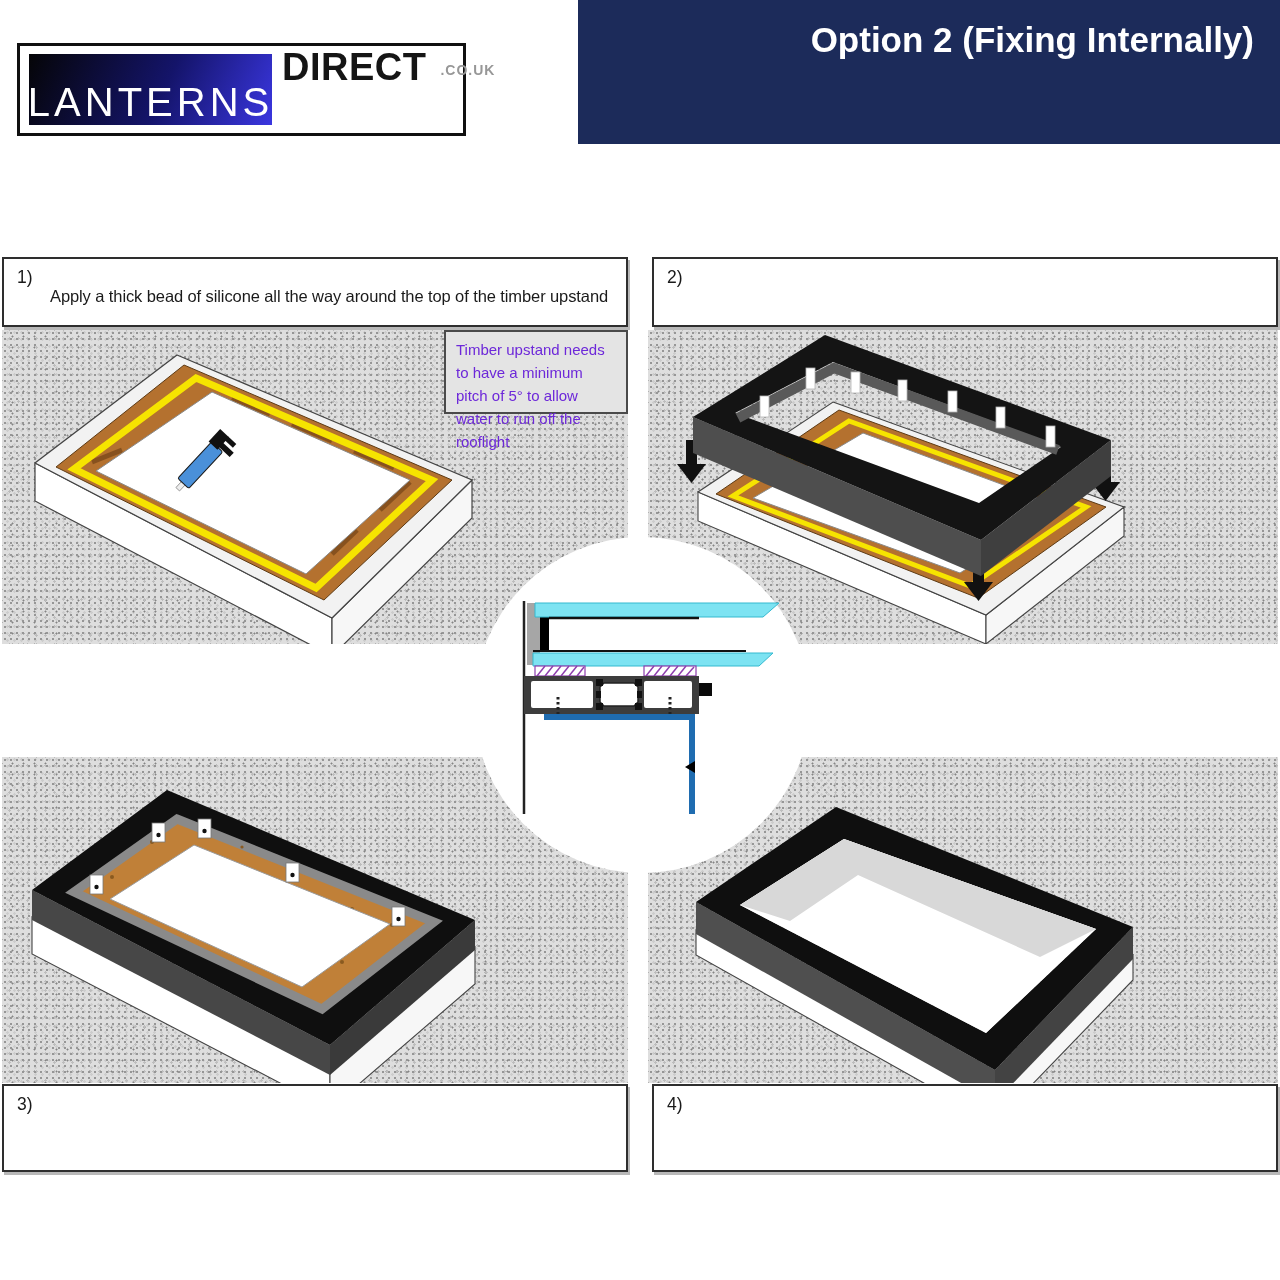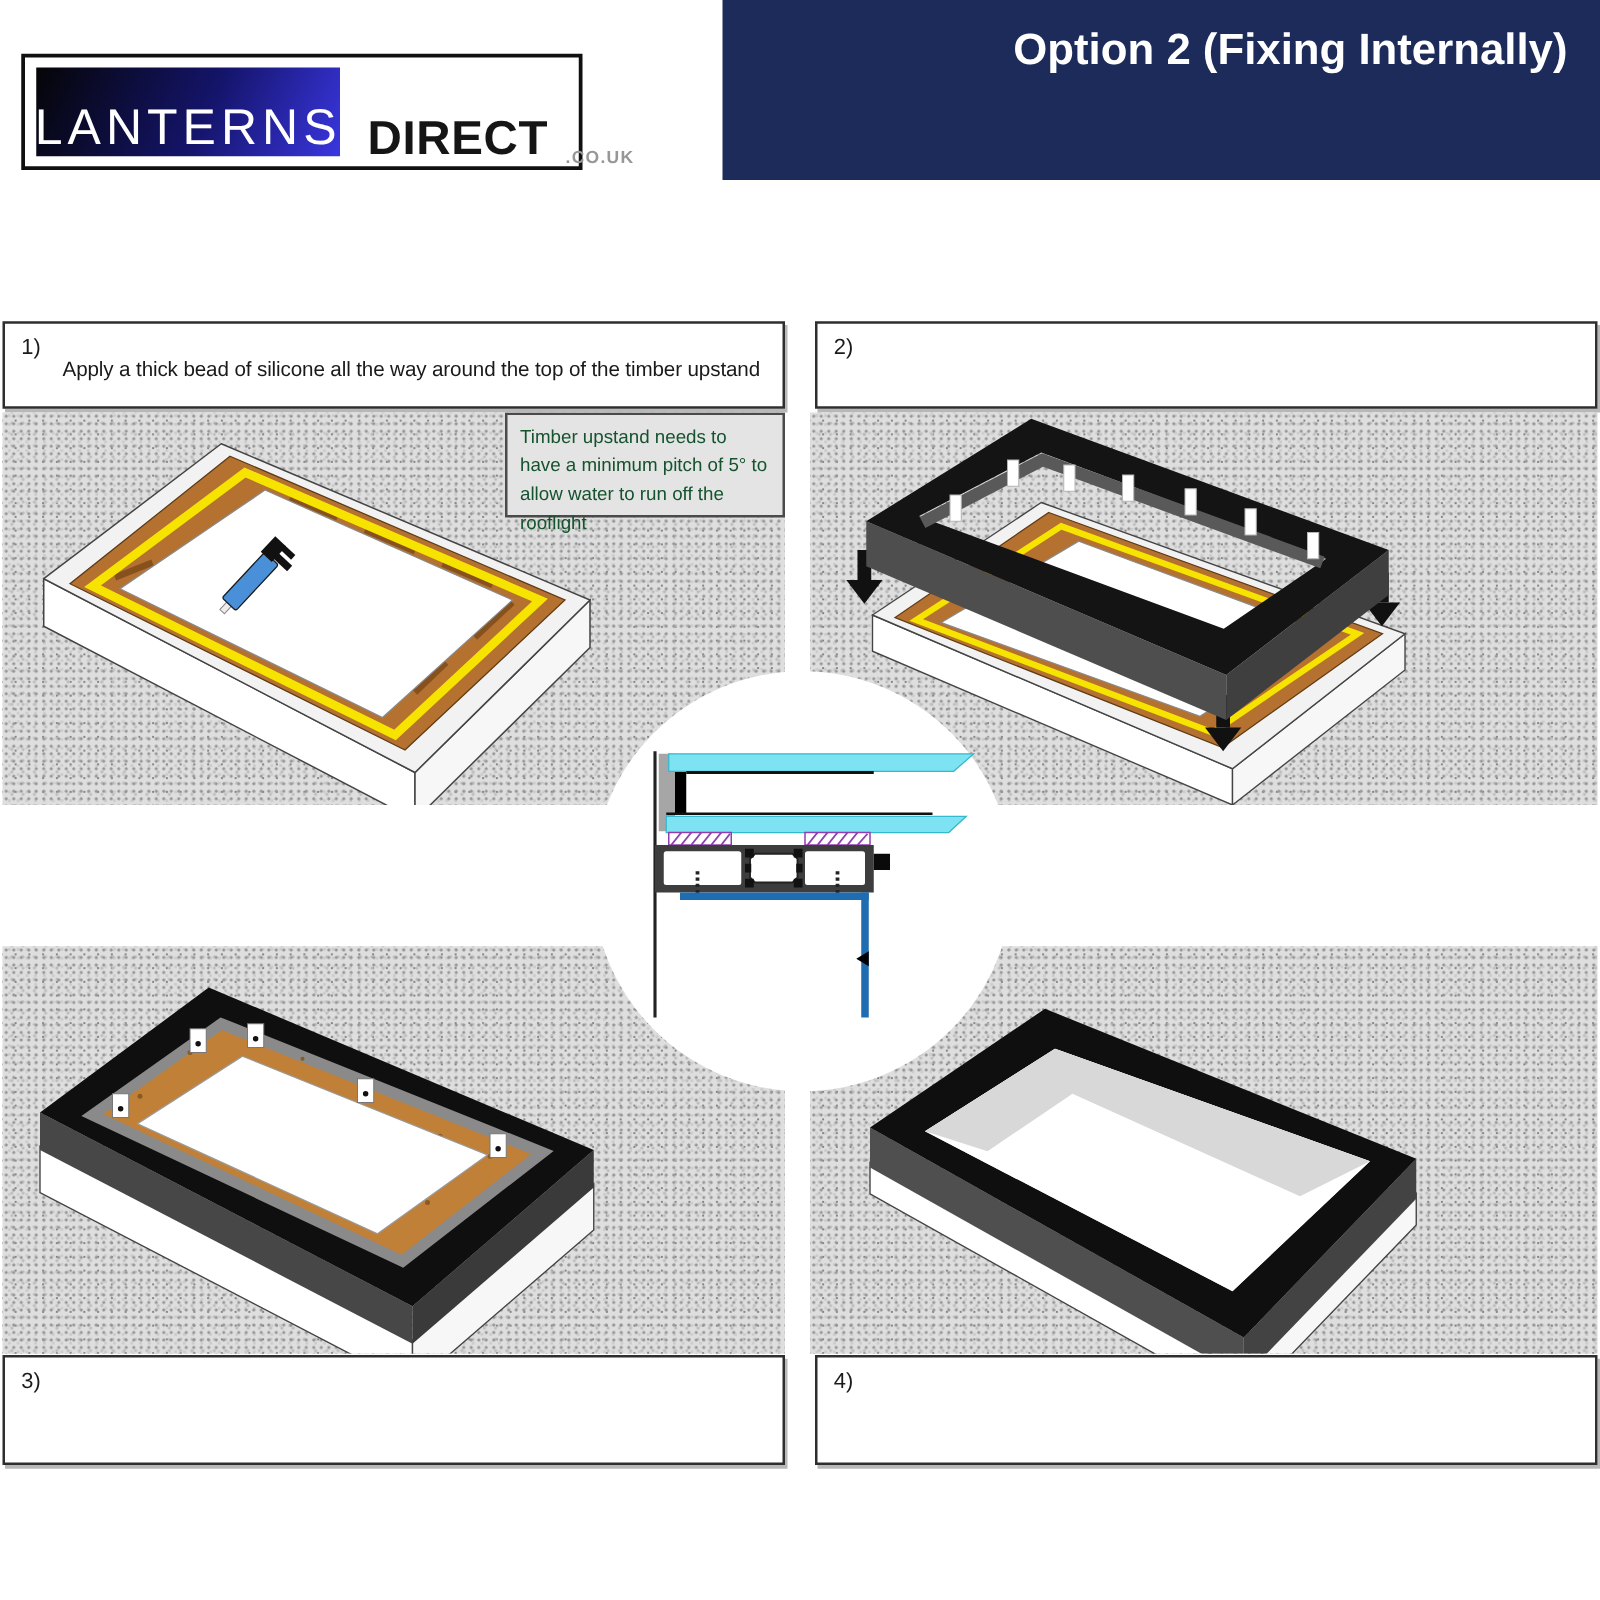--- a/index.html
+++ b/index.html
@@ -7,21 +7,21 @@
     width:1280px;height:1280px;position:relative;background:#ffffff;
     font-family:"Liberation Sans", sans-serif;color:#1a1a1a;overflow:hidden;
   }
   
   .logo-box{position:absolute;left:17px;top:43px;width:449px;height:93px;
     border:3px solid #101010;background:#fff;box-sizing:border-box;}
   .logo-grad{position:absolute;left:9px;top:8px;width:243px;height:71px;
     background:linear-gradient(115deg,#050507 0%,#14146a 55%,#3a36e0 100%);
     display:flex;align-items:flex-end;justify-content:center;}
   .logo-lanterns{color:#fff;font-size:40px;font-weight:300;letter-spacing:4px;}
-  .logo-right{position:absolute;left:274px;top:0;height:100%;display:flex;align-items:flex-end;}
+  .logo-right{position:absolute;left:262px;top:0;height:100%;display:flex;align-items:flex-start;}
   .logo-direct{font-size:38px;font-weight:800;color:#151515;letter-spacing:0.5px;}
   .logo-suffix{font-size:14px;font-weight:700;color:#979797;margin-left:14px;margin-top:16px;letter-spacing:1px;}
   
   .header{position:absolute;left:578px;top:0;width:702px;height:144px;background:#1C2B5A;
     color:#fff;text-align:right;padding:11px 26px 0 0;box-sizing:border-box;}
   .header-line{font-size:35px;font-weight:600;line-height:57px;white-space:nowrap;}
   
   .step-box{position:absolute;background:#fff;border:2px solid #2e2e2e;
     box-shadow:2px 3px 0 rgba(125,125,125,.55);box-sizing:border-box;}
   #box1{left:2px;top:257px;width:626px;height:70px;}
@@ -40,23 +40,23 @@
       radial-gradient(circle,#858585 .8px,transparent 1.2px),
       radial-gradient(circle,#cccccc 1px,transparent 1.5px);
     background-size:6px 6px,9px 9px,11px 11px,7px 7px;
     background-position:0 0,3px 4px,5px 1px,2px 6px;}
   #img1{left:2px;top:330px;width:626px;height:314px;}
   #img2{left:648px;top:330px;width:630px;height:314px;}
   #img3{left:2px;top:757px;width:626px;height:326px;}
   #img4{left:648px;top:757px;width:630px;height:326px;}
   .panel-img svg{position:absolute;left:0;top:0;}
   
-  .note-box{position:absolute;top:0;right:0;width:224px;height:84px;background:#e4e4e4;
+  .note-box{position:absolute;top:0;right:0;width:184px;height:84px;background:#e4e4e4;
     border:2px solid #4a4a4a;box-sizing:border-box;padding:6px 10px;font-size:15px;
-    line-height:23px;color:#14532d;}
+    line-height:23px;color:#6d28d9;}
   
   .circle{position:absolute;left:474px;top:537px;width:336px;height:336px;border-radius:50%;
     background:#ffffff;}
   .circle svg{position:absolute;left:0;top:0;}
 </style>
 </head>
 <body>
 
 <div class="logo-box">
   <div class="logo-grad">

